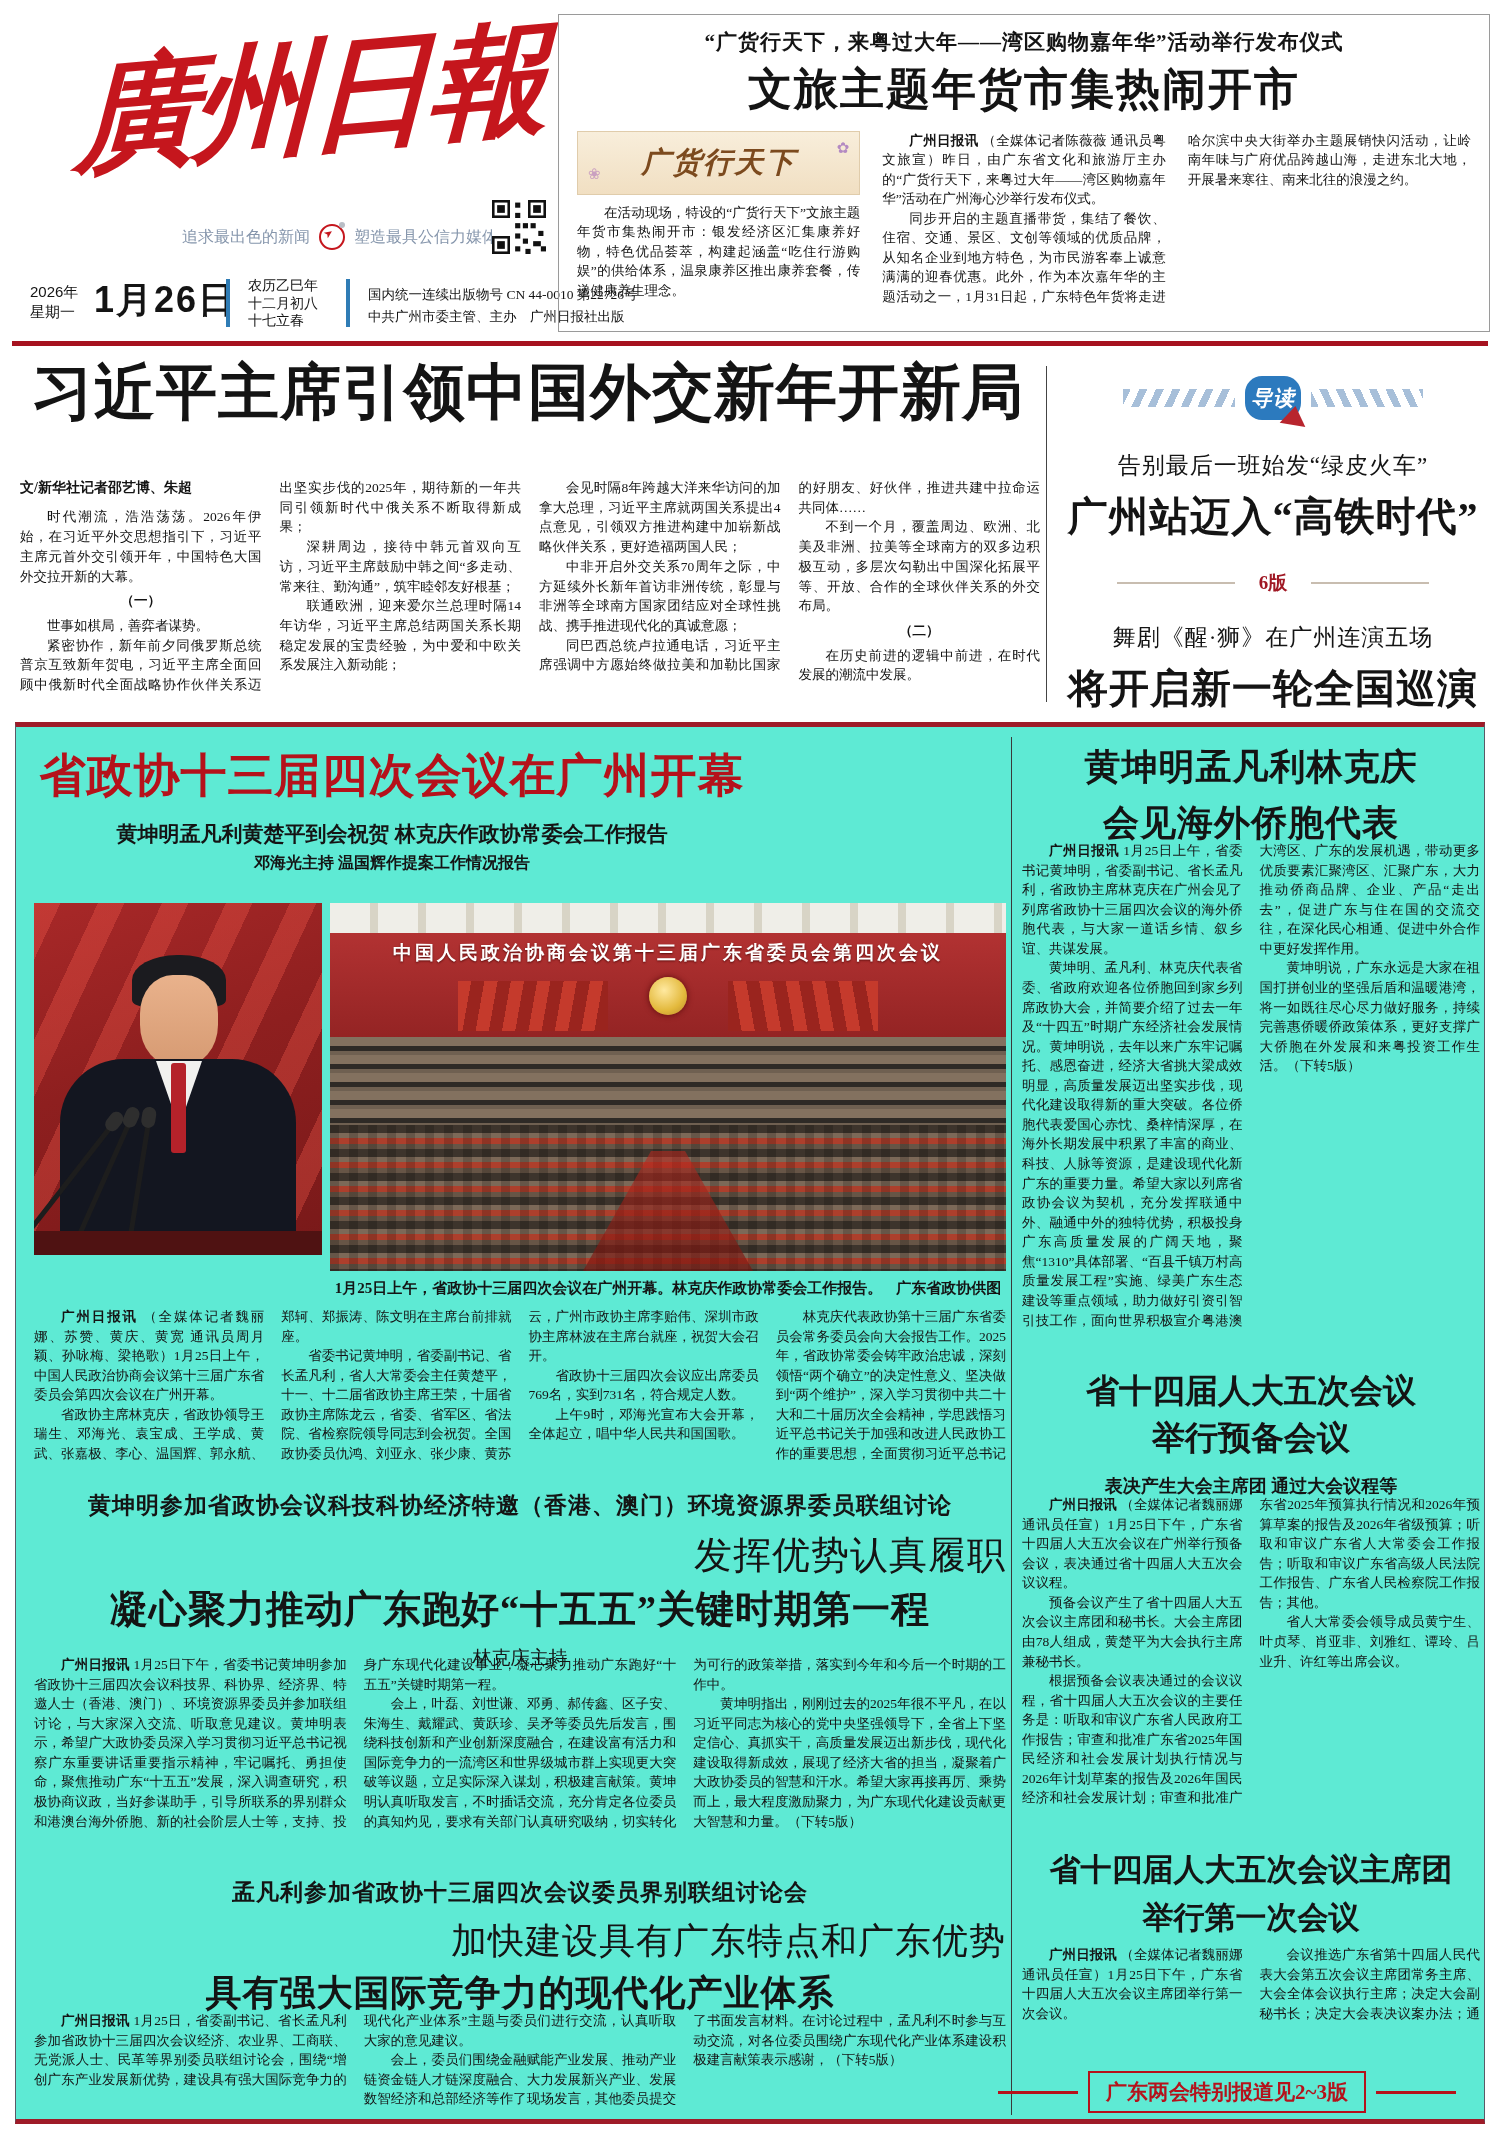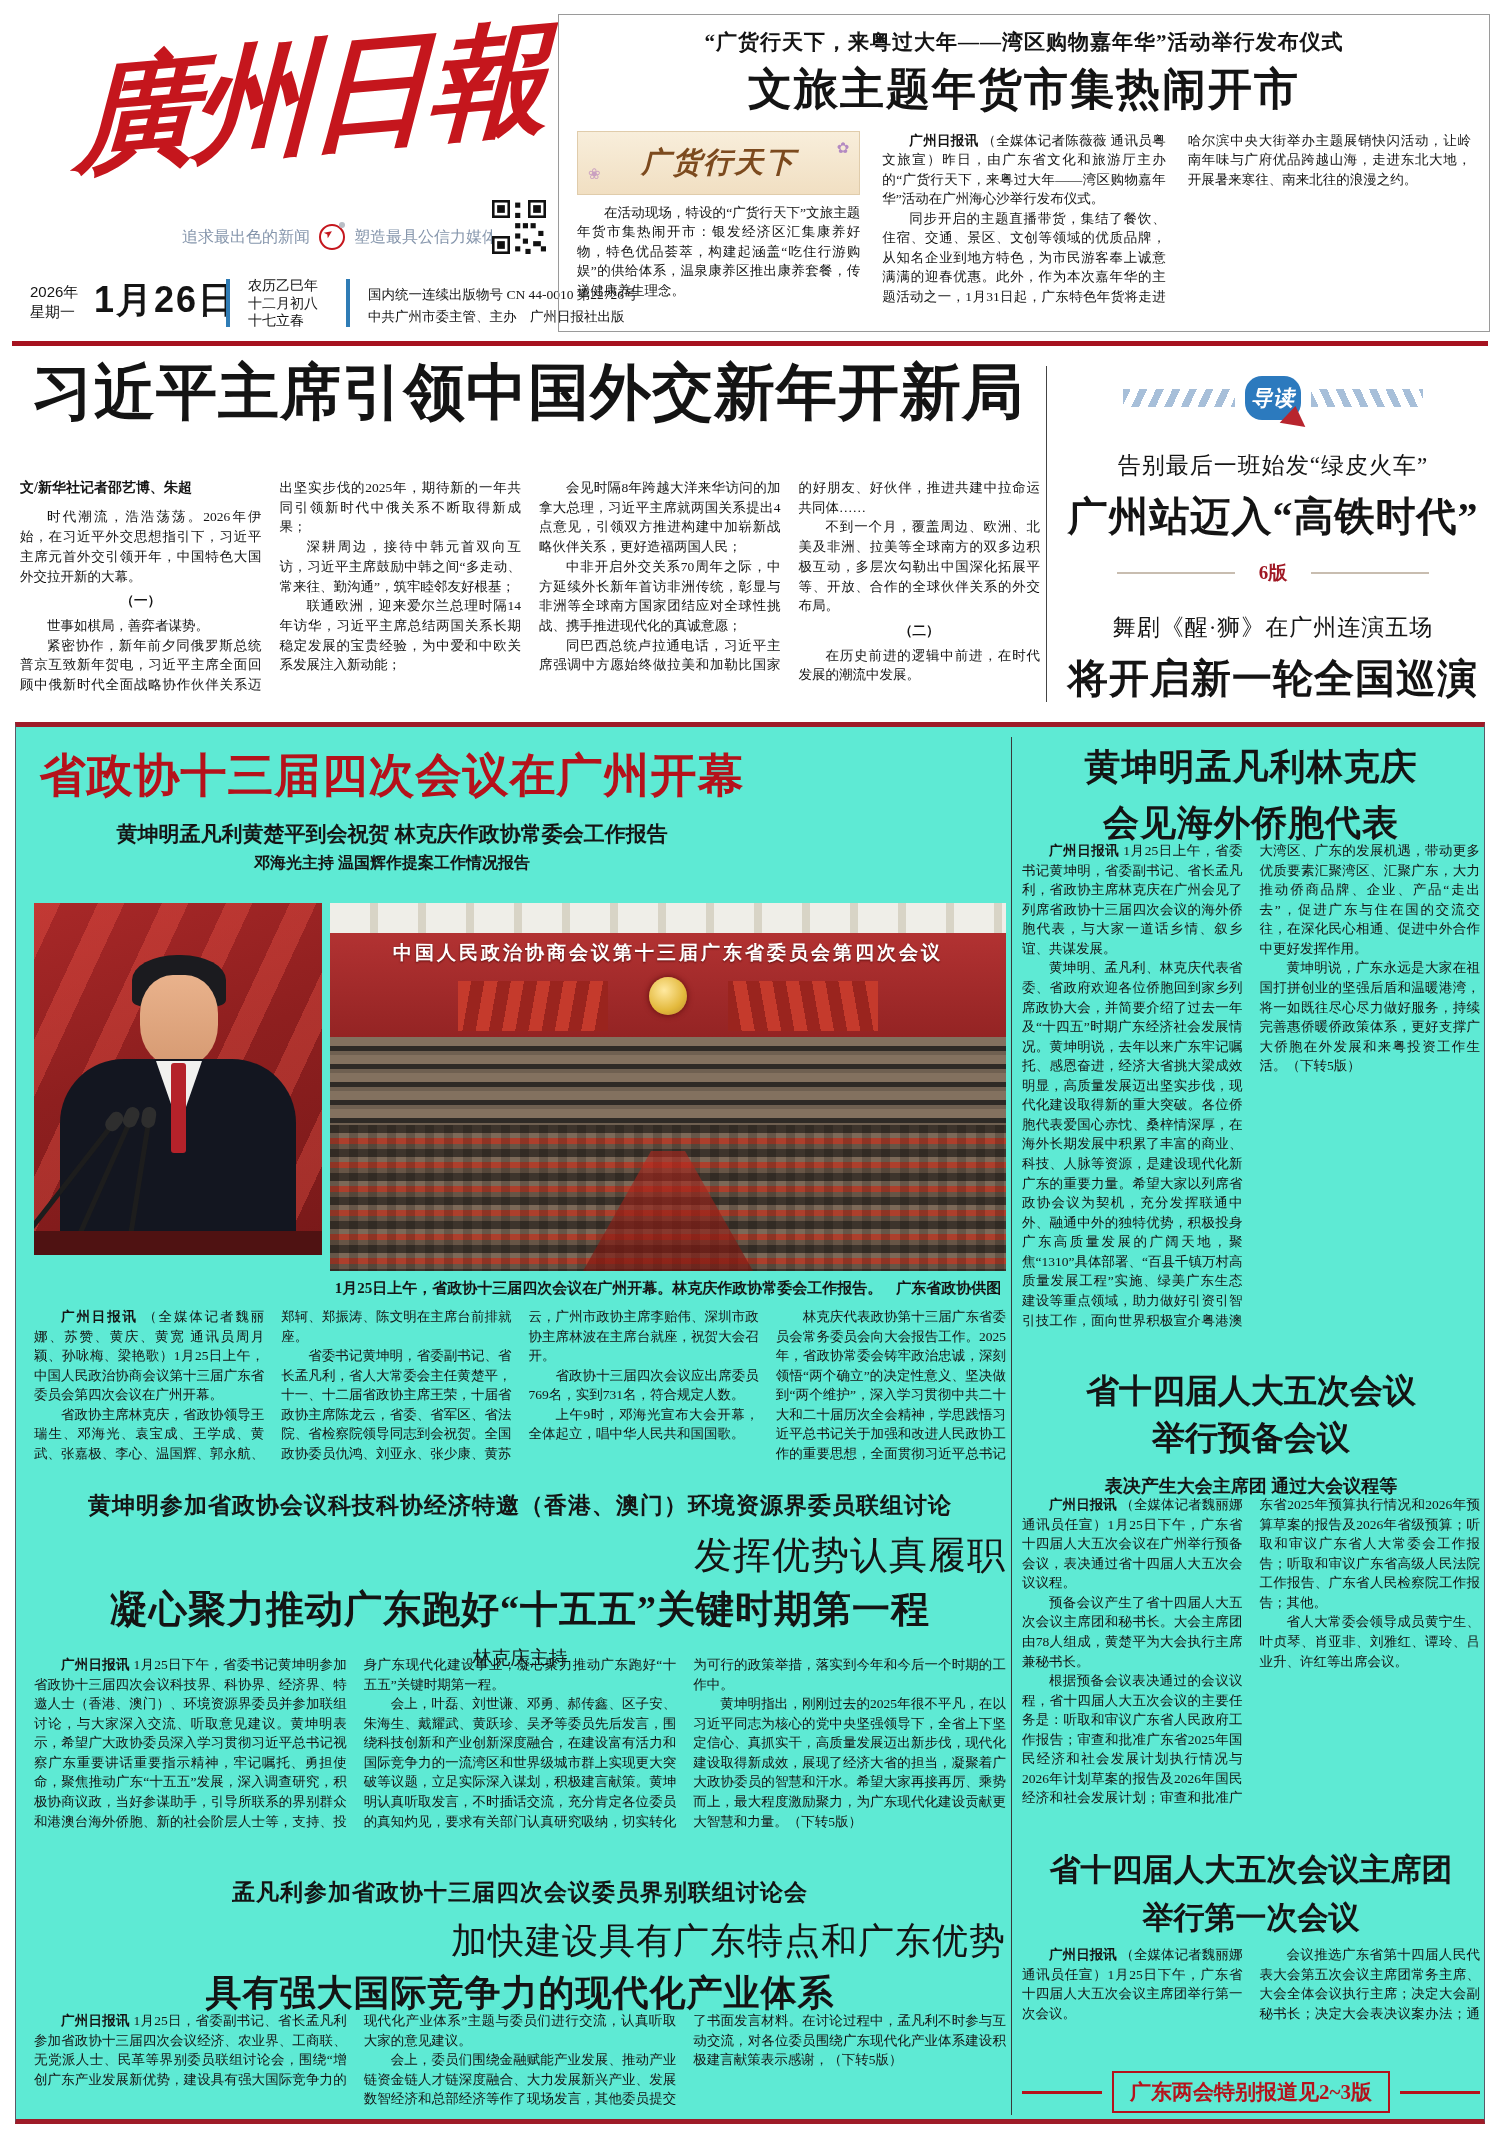--- a/index.html
+++ b/index.html
@@ -55,21 +55,21 @@
   .dd-top{display:flex;align-items:center;justify-content:center;gap:10px;margin-top:24px;}
   .stripeL{width:112px;height:18px;background:repeating-linear-gradient(115deg,#a7bfd9 0 7px,#fff 7px 15px);}
   .stripeR{width:112px;height:18px;background:repeating-linear-gradient(65deg,#a7bfd9 0 7px,#fff 7px 15px);}
   .dd-badge{width:56px;height:44px;background:#2c7abe;border-radius:17px;position:relative;flex:0 0 auto;}
   .dd-badge b{color:#fff;font-style:italic;font-size:21px;line-height:44px;letter-spacing:1px;}
   .dd-badge::after{content:"";position:absolute;right:-6px;bottom:-5px;
                    border-left:13px solid transparent;border-right:13px solid transparent;
                    border-bottom:19px solid #b8252e;transform:rotate(9deg);}
   .dd-kicker{font-size:23px;margin-top:30px;letter-spacing:1px;}
   .dd-headline{font-size:40px;font-weight:900;margin-top:8px;letter-spacing:1px;}
-  .dd-page{display:flex;align-items:center;justify-content:center;gap:24px;margin-top:16px;}
+  .dd-page{display:flex;align-items:center;justify-content:center;gap:24px;margin-top:26px;}
   .dd-page i{width:118px;height:2px;background:#c8bdb0;}
   .dd-page b{color:#a01824;font-size:19px;font-style:normal;}
   .mt24{margin-top:26px;}
 
   
   .mainbox{left:15px;top:722px;width:1470px;height:1402px;box-sizing:border-box;background:#5eead4;
            border-top:5px solid #9e1b28;border-bottom:5px solid #9e1b28;
            border-left:1px solid #5a5a66;border-right:1px solid #5a5a66;}
   .v-rule{position:absolute;left:995px;top:10px;width:1px;height:1378px;background:#3a3a3a;}
 
@@ -141,21 +141,21 @@
   .prep-head{left:1006px;top:642px;width:458px;}
   .prep-h{font-size:33px;font-weight:900;}
   .prep-h2{font-size:33px;font-weight:700;margin-top:2px;}
   .prep-deck{font-size:18px;font-weight:bold;margin-top:13px;}
   .prep-body{position:absolute;left:1006px;top:768px;width:458px;height:328px;column-count:2;}
   .presidium-head{left:1006px;top:1122px;width:458px;}
   .presidium-h{font-size:31px;font-weight:900;}
   .presidium-h2{font-size:31px;font-weight:900;margin-top:6px;}
   .presidium-body{position:absolute;left:1006px;top:1218px;width:458px;height:112px;column-count:2;}
 
-  .footer-banner{position:absolute;left:1006px;top:1344px;width:458px;display:flex;align-items:center;justify-content:center;gap:10px;}
+  .footer-banner{position:absolute;left:982px;top:1344px;width:458px;display:flex;align-items:center;justify-content:center;gap:10px;}
   .footer-banner i{flex:1;height:3px;background:#b5121b;max-width:95px;}
   .fbox{border:2px solid #b5121b;color:#b5121b;font-weight:900;font-size:21px;padding:5px 16px;white-space:nowrap;}
 </style>
 </head>
 <body>
 
 <div id="page">
 
   <div class="abs logo">
     <span>廣州日報</span>

